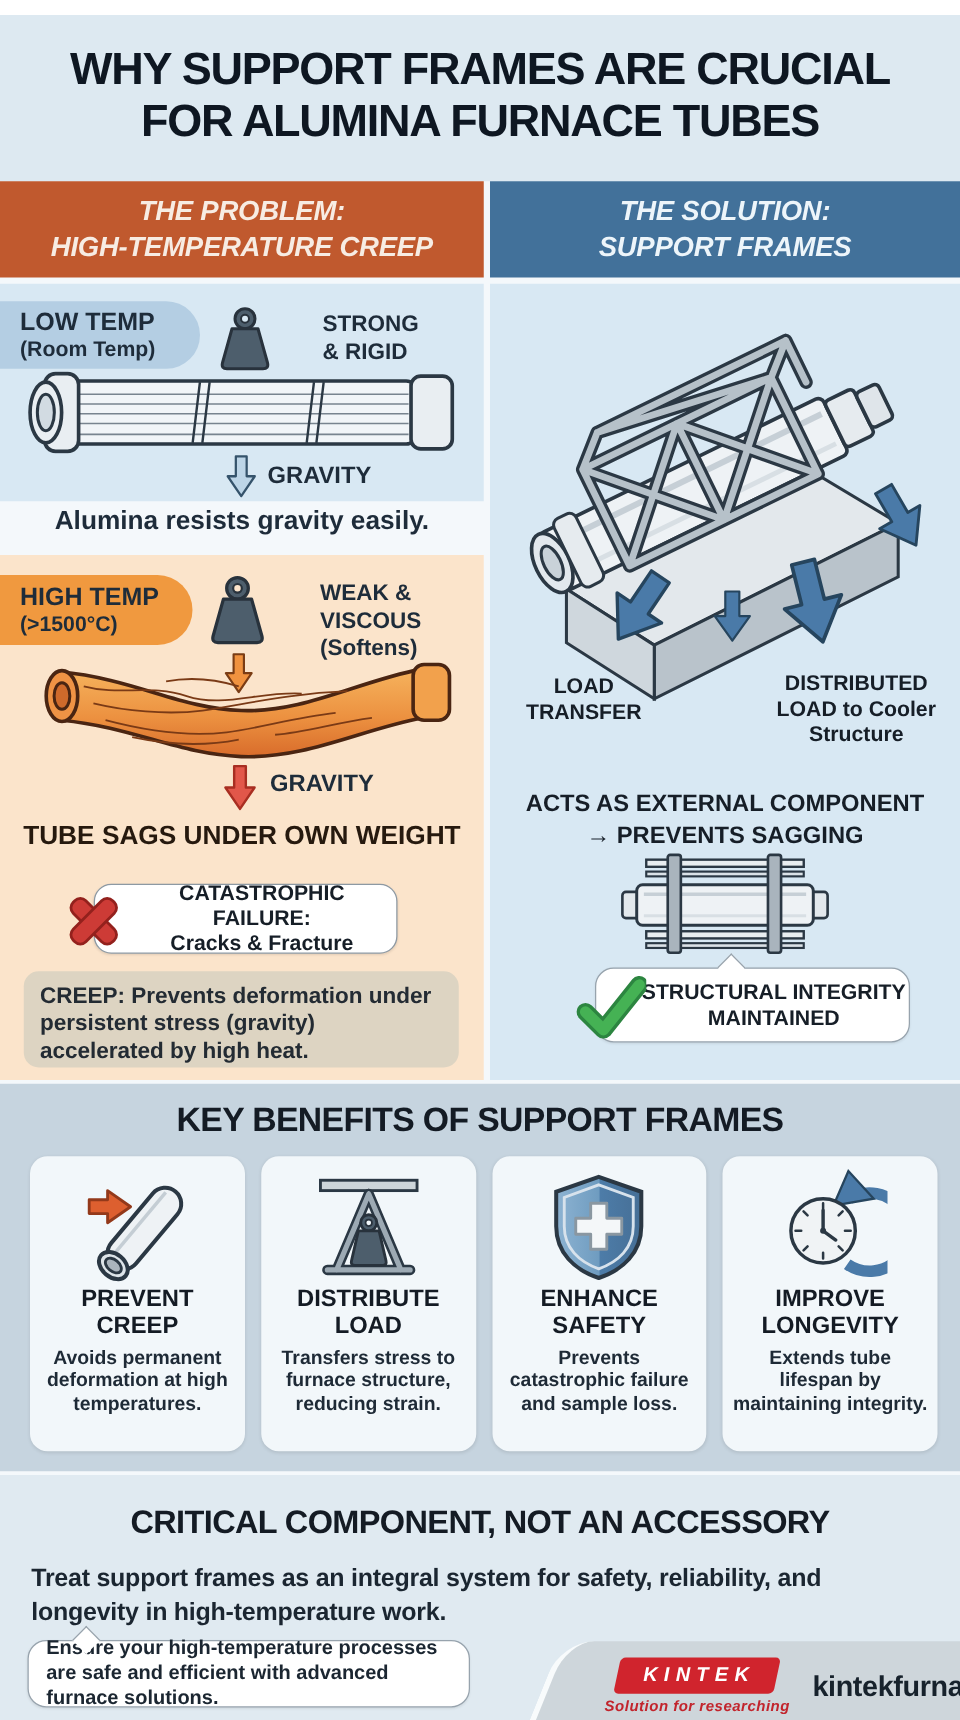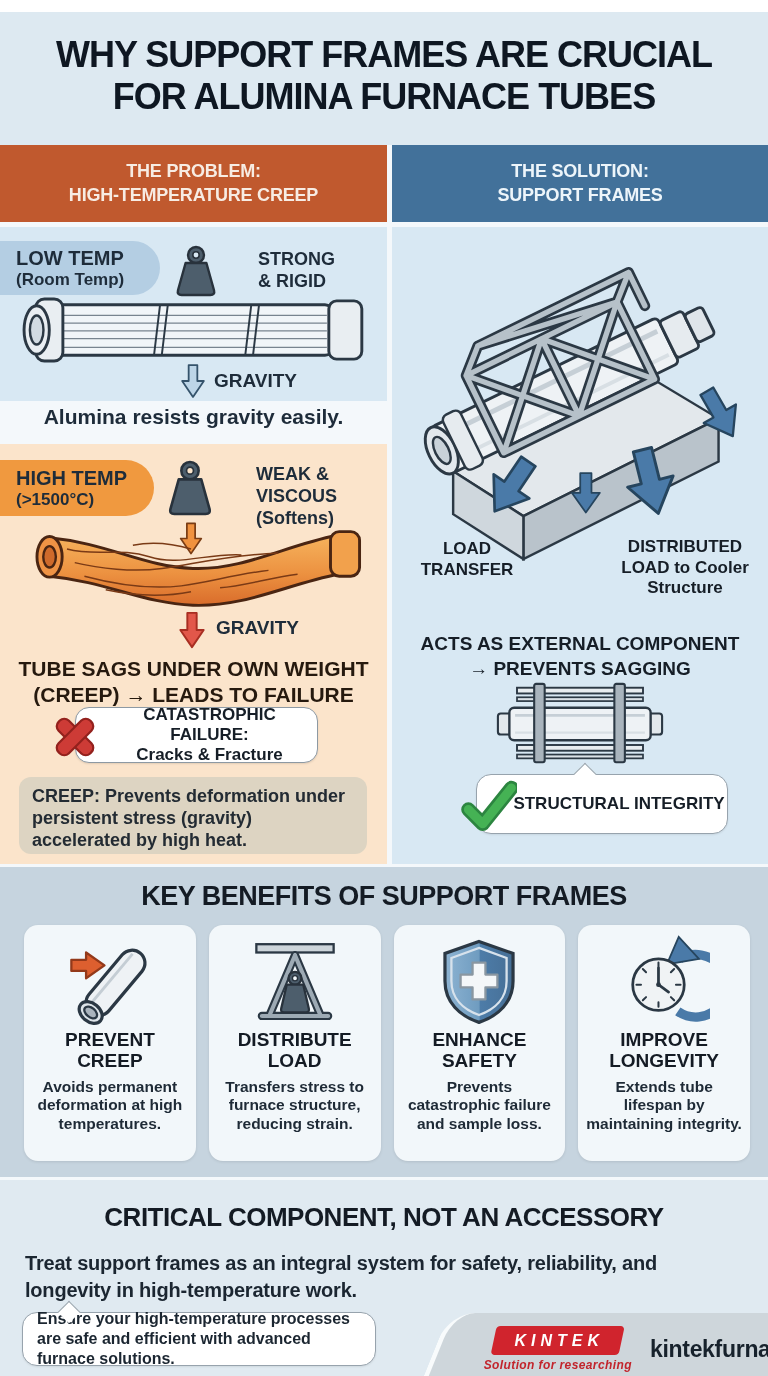--- a/index.html
+++ b/index.html
@@ -10,21 +10,21 @@
 
   
   .title-block { left:0; top:0; width:768px; height:133px; background:#dde9f1; text-align:center; }
   .title-line { font-size:36px; font-weight:900; letter-spacing:-1px; color:#0e1722; line-height:1.17; }
   .title-line:first-child { margin-top:22px; }
 
   
   .hdr { height:77px; display:flex; flex-direction:column; align-items:center; justify-content:center; text-align:center; }
   .hdr-left  { left:0;   top:133px; width:387px; background:var(--problem-header,#c0592e); color:#f7ece3; }
   .hdr-right { left:392px; top:133px; width:376px; background:var(--solution-header,#42719a); color:#edf5fa; }
-  .hdr span { font-size:18px; font-weight:800; line-height:1.28; letter-spacing:-0.2px; }
+  .hdr span { font-size:22px; font-weight:800; line-height:1.28; letter-spacing:-0.2px;font-style:italic; }
 
   
   .sec-lowtemp  { left:0; top:215px; width:387px; height:174px; background:#d8e8f3; }
   .sec-hightemp { left:0; top:432px; width:387px; height:420px; background:#fbe4cb; }
   .sec-solution { left:392px; top:215px; width:376px; height:637px; background:#d8e8f3; }
   .sec-benefits { left:0; top:855px; width:768px; height:310px; background:#c6d4df; }
   .sec-bottom   { left:0; top:1168px; width:768px; height:208px; background:#e0eaf1; overflow:hidden; }
 
   
   .badge { left:0; border-radius:0 28px 28px 0; display:flex; flex-direction:column; justify-content:center; padding-left:16px; }
@@ -160,21 +160,20 @@
       <ellipse cx="34" cy="38" rx="13" ry="21" fill="#ef9345" stroke="#4a2512" stroke-width="3"></ellipse>
       <ellipse cx="34" cy="38" rx="6.5" ry="11" fill="#cf6a2b" stroke="#4a2512" stroke-width="2.5"></ellipse>
       <rect x="324" y="12" width="30" height="46" rx="9" fill="#f2a14c" stroke="#4a2512" stroke-width="3"></rect>
     </svg>
     <svg class="abs" style="left:178px;top:166px;width:28px;height:40px" viewBox="0 0 36 48">
       <path d="M12,2 h12 v22 h9 L18,46 L3,24 h9 z" fill="#e2574a" stroke="#a82e22" stroke-width="2.5" stroke-linejoin="round"></path>
     </svg>
     <div class="abs gravity-label" style="left:216px;top:173px">GRAVITY</div>
     <div class="abs sag-text" style="top:212px">
       <div>TUBE SAGS UNDER OWN WEIGHT</div>
-      <div>(CREEP) → LEADS TO FAILURE</div>
     </div>
     <div class="abs failure-box">
       <svg class="abs" style="left:-26px;top:4px;width:50px;height:50px" viewBox="0 0 56 56">
         <g transform="translate(28,28)">
           <rect x="-25" y="-8" width="50" height="16" rx="7" transform="rotate(45)" fill="var(--failure-red,#cd3b36)" stroke="#93211d" stroke-width="2.5"></rect>
           <rect x="-25" y="-8" width="50" height="16" rx="7" transform="rotate(-45)" fill="var(--failure-red,#cd3b36)" stroke="#93211d" stroke-width="2.5"></rect>
         </g>
       </svg>
       <b>CATASTROPHIC FAILURE:</b>
       <i>Cracks &amp; Fracture</i>
@@ -240,20 +239,21 @@
       <rect x="136" y="2" width="11" height="82" rx="2" fill="#a9b4bd" stroke="#2b3844" stroke-width="2.2"></rect>
     </svg>
     <div class="abs bubble integrity-bubble">
       <div class="ptr" style="left:100px"></div>
       <svg class="abs" style="left:-16px;top:4px;width:56px;height:52px" viewBox="0 0 62 58">
         <path d="M8,34 L24,50 L56,10" fill="none" stroke="#2c8540" stroke-width="16" stroke-linecap="round" stroke-linejoin="round"></path>
         <path d="M8,34 L24,50 L56,10" fill="none" stroke="var(--check-green,#45b254)" stroke-width="10" stroke-linecap="round" stroke-linejoin="round"></path>
       </svg>
       <div class="txt">
         <div>STRUCTURAL INTEGRITY</div>
+        <div>MAINTAINED</div>
       </div>
     </div>
   </div>
 
   <div class="abs sec-benefits">
     <div class="abs benefits-heading">KEY BENEFITS OF SUPPORT FRAMES</div>
     <div class="abs cards-row">
 
       <div class="card">
         <svg class="benefit-icon" viewBox="0 0 100 100">

